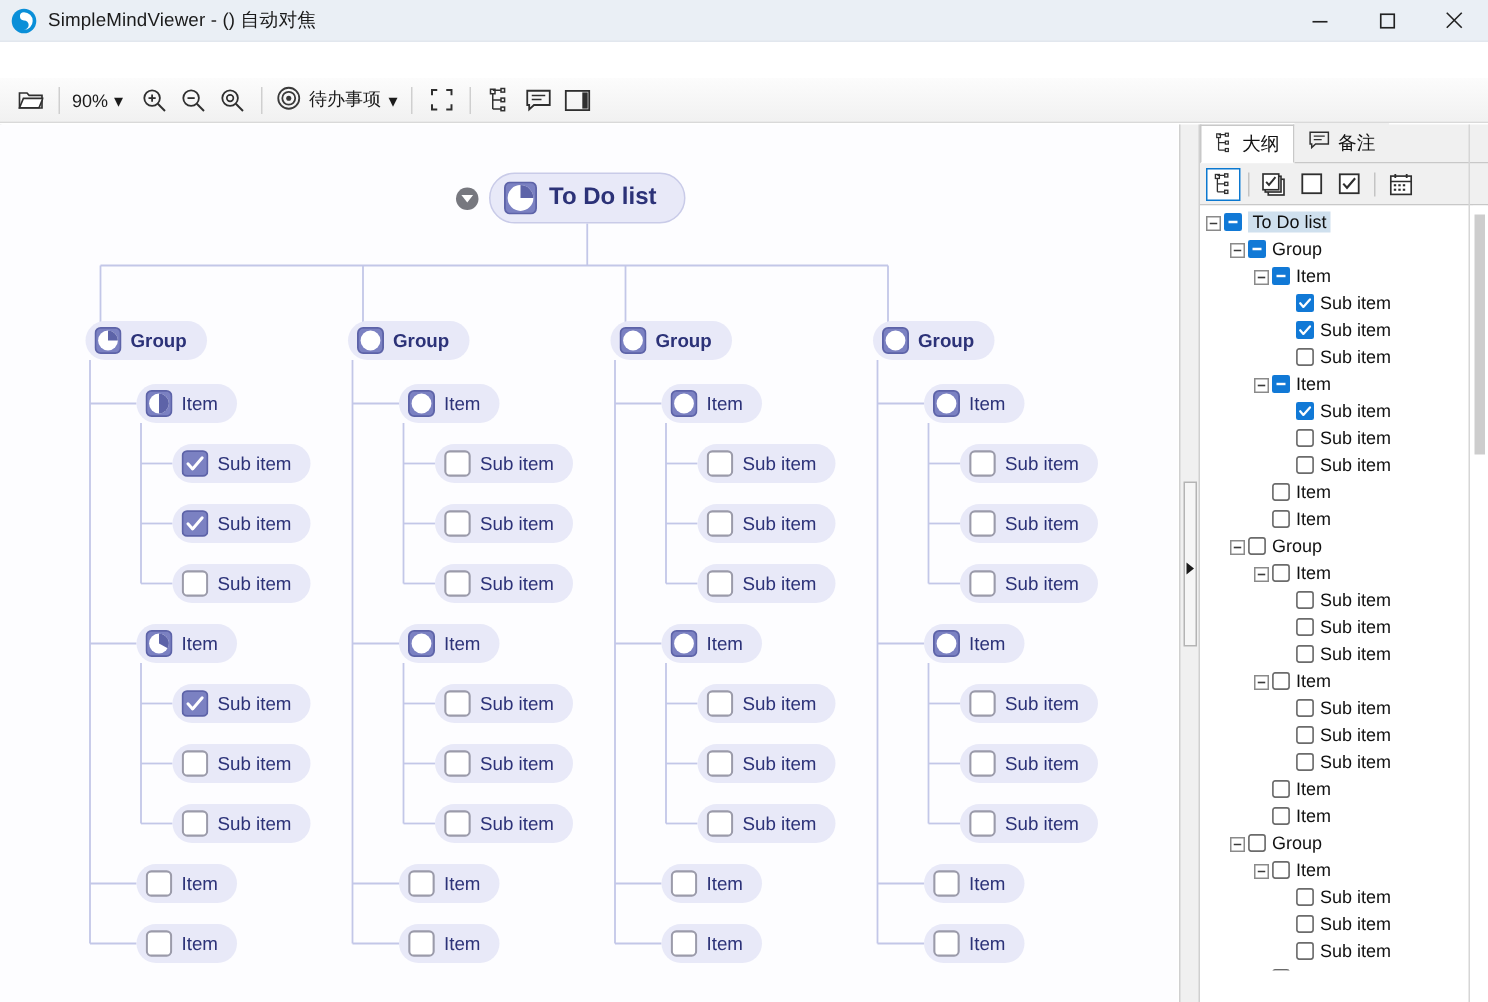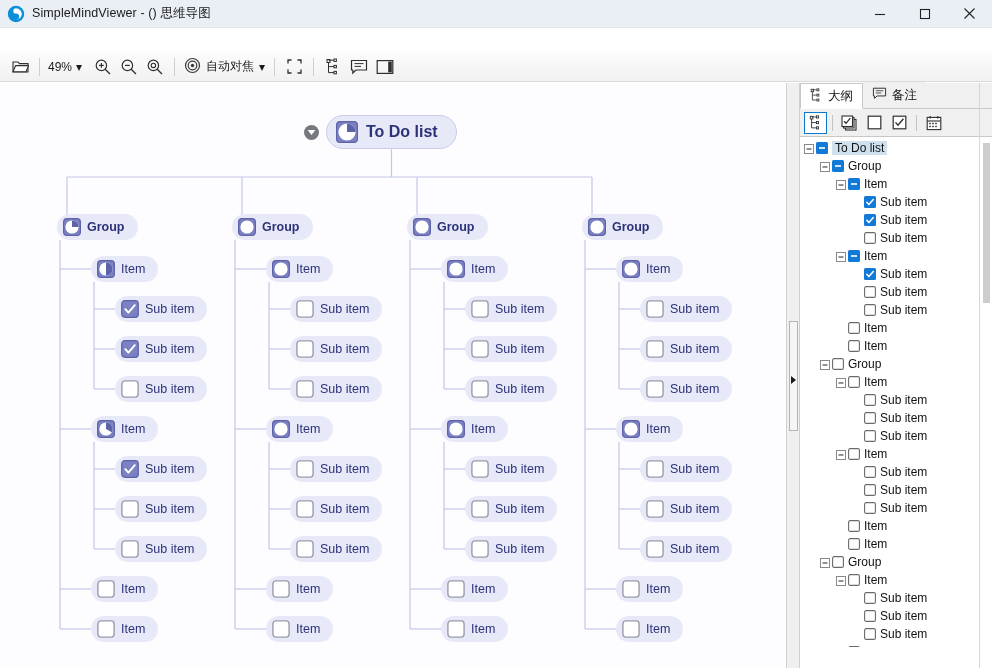--- a/index.html
+++ b/index.html
@@ -154,21 +154,21 @@
 
 <div id="app">
 
   <div class="titlebar">
     <span class="app-icon">
       <svg width="18" height="18" viewBox="0 0 18 18">
         <circle cx="9" cy="9" r="8.2" fill="#0a8fd8"></circle>
         <path d="M9 3.2 A5.8 5.8 0 0 1 9 14.8 A3.1 3.1 0 0 0 9 8.6 A2.3 2.3 0 0 1 9 3.2 Z" fill="#ffffff"></path>
       </svg>
     </span>
-    <span class="title-text">SimpleMindViewer - () 思维导图</span>
+    <span class="title-text">SimpleMindViewer - () 自动对焦</span>
     <div class="win-btns">
       <div class="win-btn">
         <svg width="12" height="12" viewBox="0 0 12 12">
             <line x1="1" y1="6.5" x2="11" y2="6.5" stroke="#222" stroke-width="1.1"></line>
           </svg>
       </div>
       <div class="win-btn">
         <svg width="12" height="12" viewBox="0 0 12 12">
             <rect x="1.5" y="1.5" width="9" height="9" fill="none" stroke="#222" stroke-width="1.1"></rect>
           </svg>
@@ -185,21 +185,21 @@
 
   <div class="toolbar">
     <div class="tb-btn" style="margin-left:7px">
       <svg width="17" height="15" viewBox="0 0 17 15">
         <path d="M1 3 h5 l1.4 1.6 H16 v8.4 H1 Z" fill="none" stroke="#2f2f2f" stroke-width="1.1"></path>
         <path d="M1 12.8 L3.6 6.6 H16.6 L14 12.8 Z" fill="#fff" stroke="#2f2f2f" stroke-width="1.1"></path>
       </svg>
     </div>
     <div class="tb-sep"></div>
     <div class="zoom-combo">
-      <span>49%</span>
+      <span>90%</span>
       <span class="caret">▾</span>
     </div>
     <div class="tb-btn" style="margin-left:6px">
       <svg width="18" height="18" viewBox="0 0 18 18">
         <circle cx="7.4" cy="7.4" r="5.2" fill="none" stroke="#2f2f2f" stroke-width="1.2"></circle>
         <line x1="11.2" y1="11.2" x2="16" y2="16" stroke="#2f2f2f" stroke-width="1.3"></line>
         <line x1="5" y1="7.4" x2="9.8" y2="7.4" stroke="#2f2f2f" stroke-width="1.2"></line>
         <line x1="7.4" y1="5" x2="7.4" y2="9.8" stroke="#2f2f2f" stroke-width="1.2"></line>
       </svg>
     </div>
@@ -219,21 +219,21 @@
     </div>
     <div class="tb-sep"></div>
     <div class="auto-focus">
       <span>
         <svg width="17" height="17" viewBox="0 0 17 17">
           <circle cx="8.5" cy="8.5" r="7" fill="none" stroke="#3a3a3a" stroke-width="1.2"></circle>
           <circle cx="8.5" cy="8.5" r="4.3" fill="none" stroke="#3a3a3a" stroke-width="1.2"></circle>
           <circle cx="8.5" cy="8.5" r="1.7" fill="#3a3a3a"></circle>
         </svg>
       </span>
-      <span>自动对焦</span>
+      <span>待办事项</span>
       <span>▾</span>
     </div>
     <div class="tb-sep"></div>
     <div class="tb-btn">
       <svg width="17" height="17" viewBox="0 0 17 17">
         <path d="M2 5.5 V2 H5.5" fill="none" stroke="#2f2f2f" stroke-width="1.3"></path>
         <path d="M11.5 2 H15 V5.5" fill="none" stroke="#2f2f2f" stroke-width="1.3"></path>
         <path d="M15 11.5 V15 H11.5" fill="none" stroke="#2f2f2f" stroke-width="1.3"></path>
         <path d="M5.5 15 H2 V11.5" fill="none" stroke="#2f2f2f" stroke-width="1.3"></path>
       </svg>

